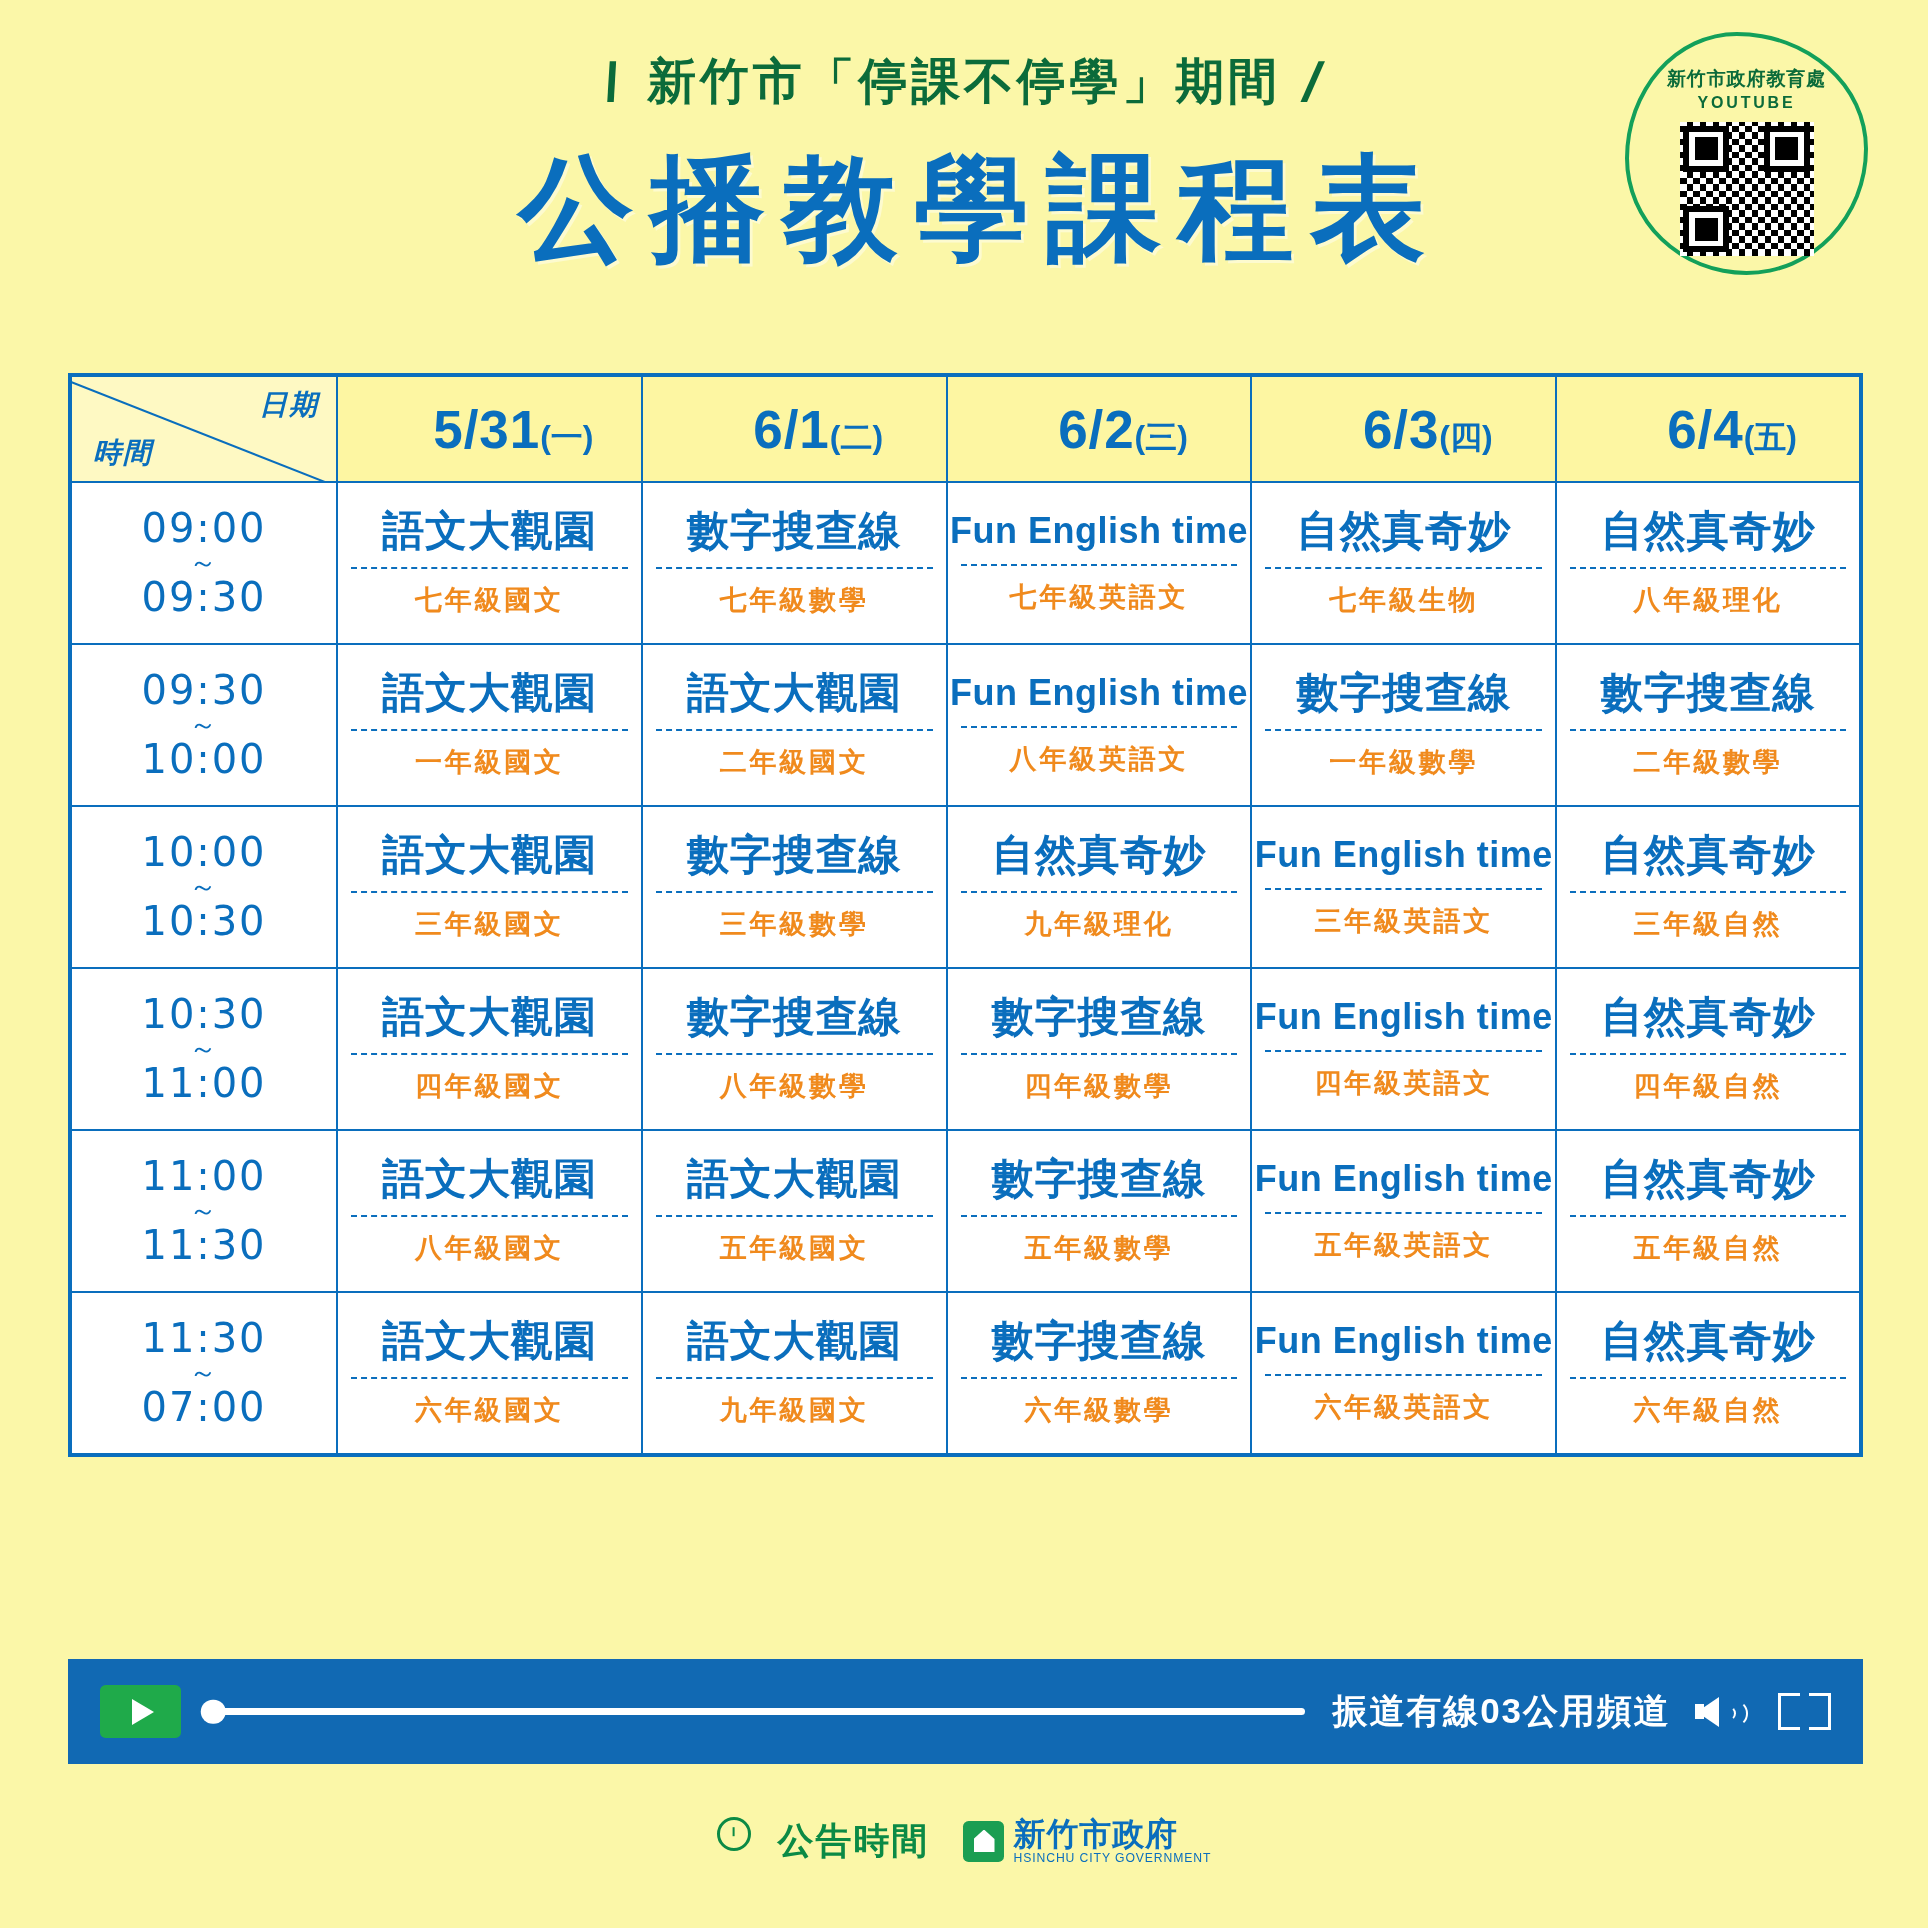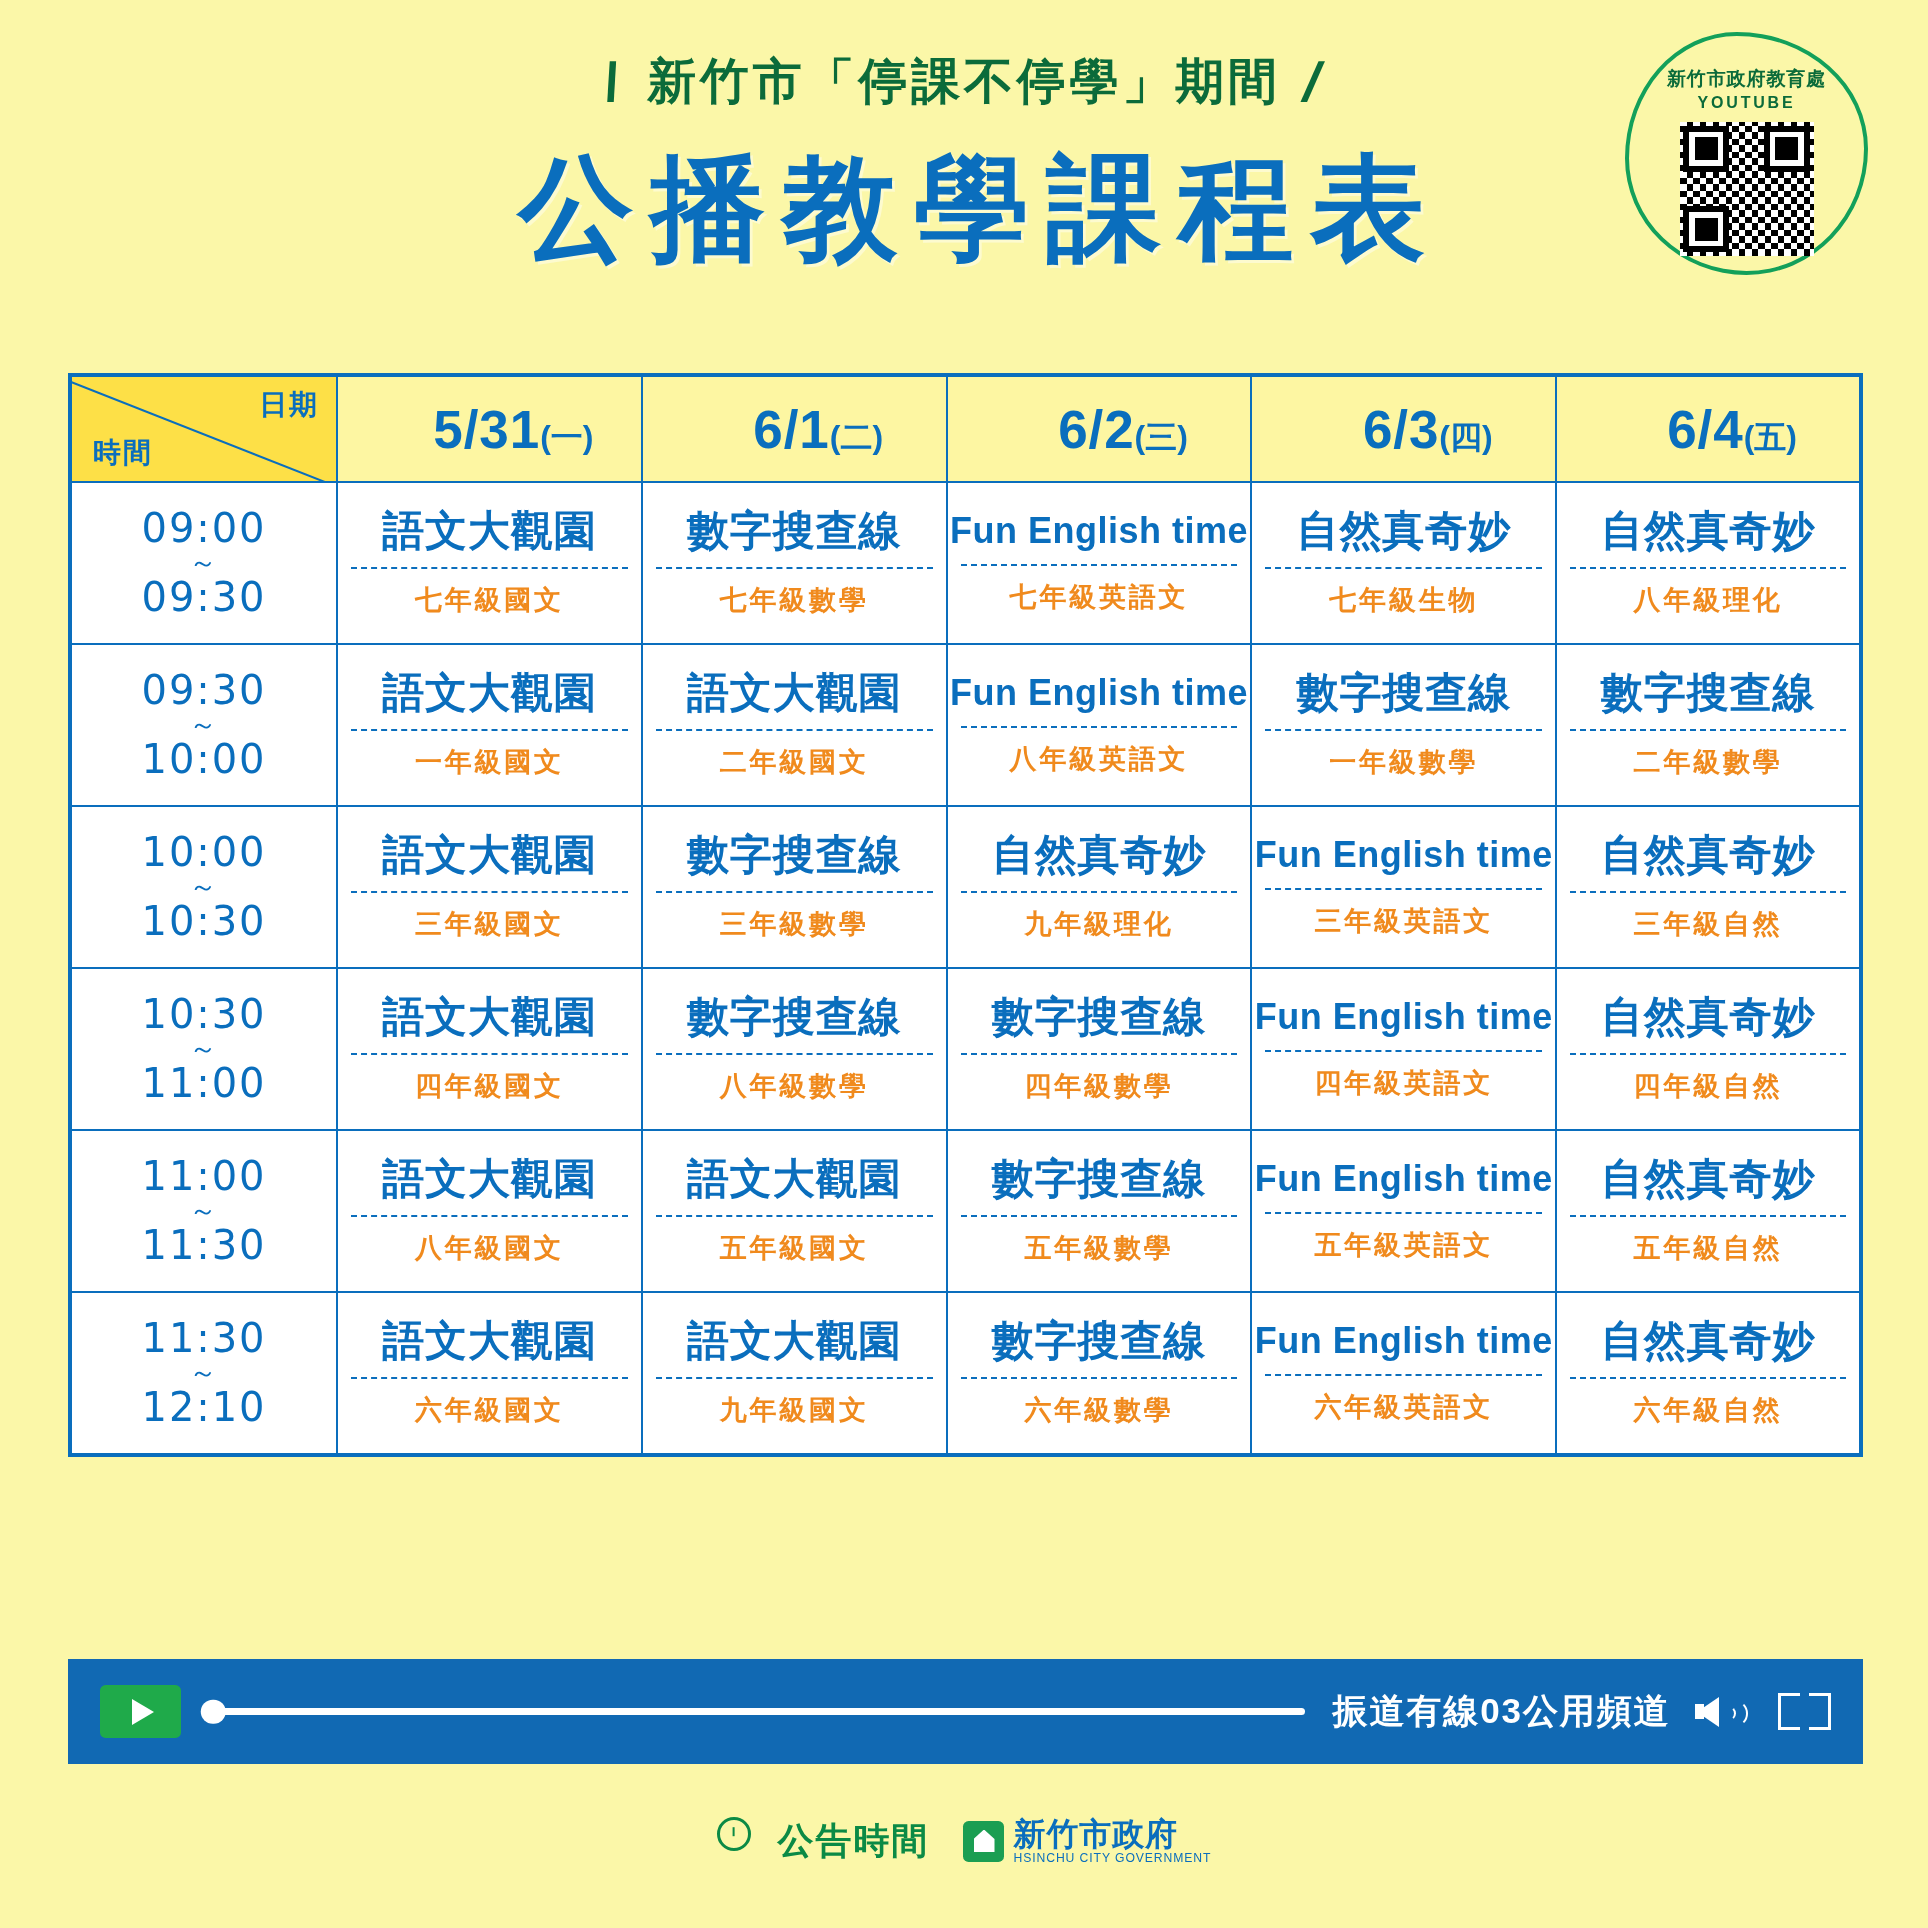--- a/index.html
+++ b/index.html
@@ -130,22 +130,23 @@
   }
   table.schedule td, table.schedule th {
     border: 2.8px solid #0a6ebd;
     padding: 0;
     vertical-align: middle;
     text-align: center;
   }
   .corner-cell {
     width: 264px;
     height: 104px;
-    background: #fde047;
-    position: relative;
+    background: #fef9c3;
+    position: relative;
+    font-style: italic;
   }
   .corner-line {
     position: absolute;
     left: 0; top: 0;
     width: 100%; height: 100%;
     overflow: hidden;
   }
   .corner-line:after {
     content: "";
     position: absolute;
@@ -656,21 +657,21 @@
             <div class="course-title">自然真奇妙</div>
             <div class="course-sep"></div>
             <div class="course-sub">五年級自然</div>
           </td>
         </tr>
 
         <tr>
           <td class="time-cell">
             <div>11:30</div>
             <span class="tilde">～</span>
-            <div>12:10</div>
+            <div>07:00</div>
           </td>
           <td class="course">
             <div class="course-title">語文大觀園</div>
             <div class="course-sep"></div>
             <div class="course-sub">六年級國文</div>
           </td>
           <td class="course">
             <div class="course-title">語文大觀園</div>
             <div class="course-sep"></div>
             <div class="course-sub">九年級國文</div>

